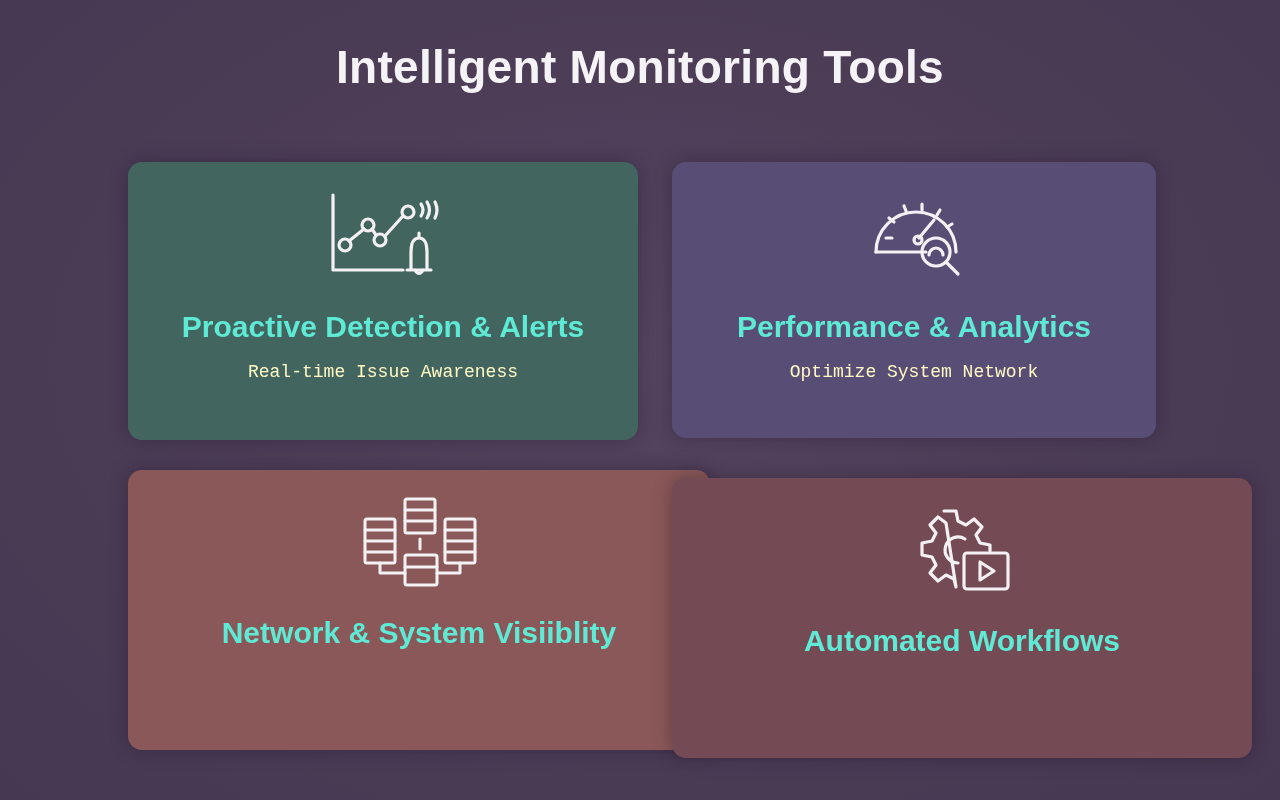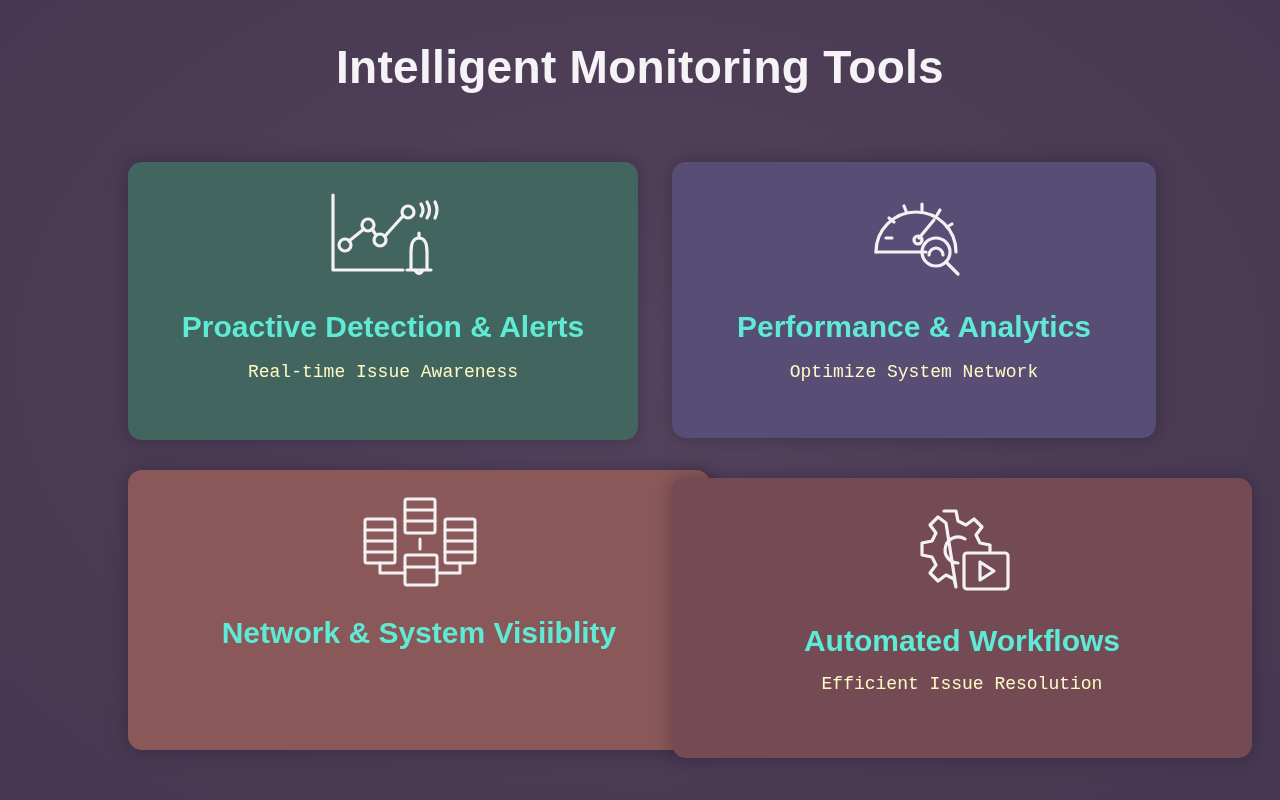--- a/index.html
+++ b/index.html
@@ -91,14 +91,13 @@
 <div class="card" id="card-4">
   <div class="icon">
     <svg width="104" height="92" viewBox="0 0 104 92" fill="none" stroke="#f4f1f4" stroke-width="3.2" stroke-linecap="round" stroke-linejoin="round">
       <path d="M34 6 H46 L48 16 L56 20 L64 14 L72 22 L66 30 L70 38 L80 40 V46 M46 82 L44 74 L36 70 L28 76 L20 68 L26 60 L22 52 L12 50 V38 L22 36 L26 28 L20 20 L28 12 L36 18 Z"></path>
       <path d="M55 34 A13 13 0 1 0 48 58"></path>
       <rect x="54" y="48" width="44" height="36" rx="3"></rect>
       <path d="M70 57 V75 L84 66 Z"></path>
     </svg>
   </div>
   <div class="heading">Automated Workflows</div>
-  <div class="sub">Efficient Issue Resolution</div>
 </div>
 
 </body></html>

